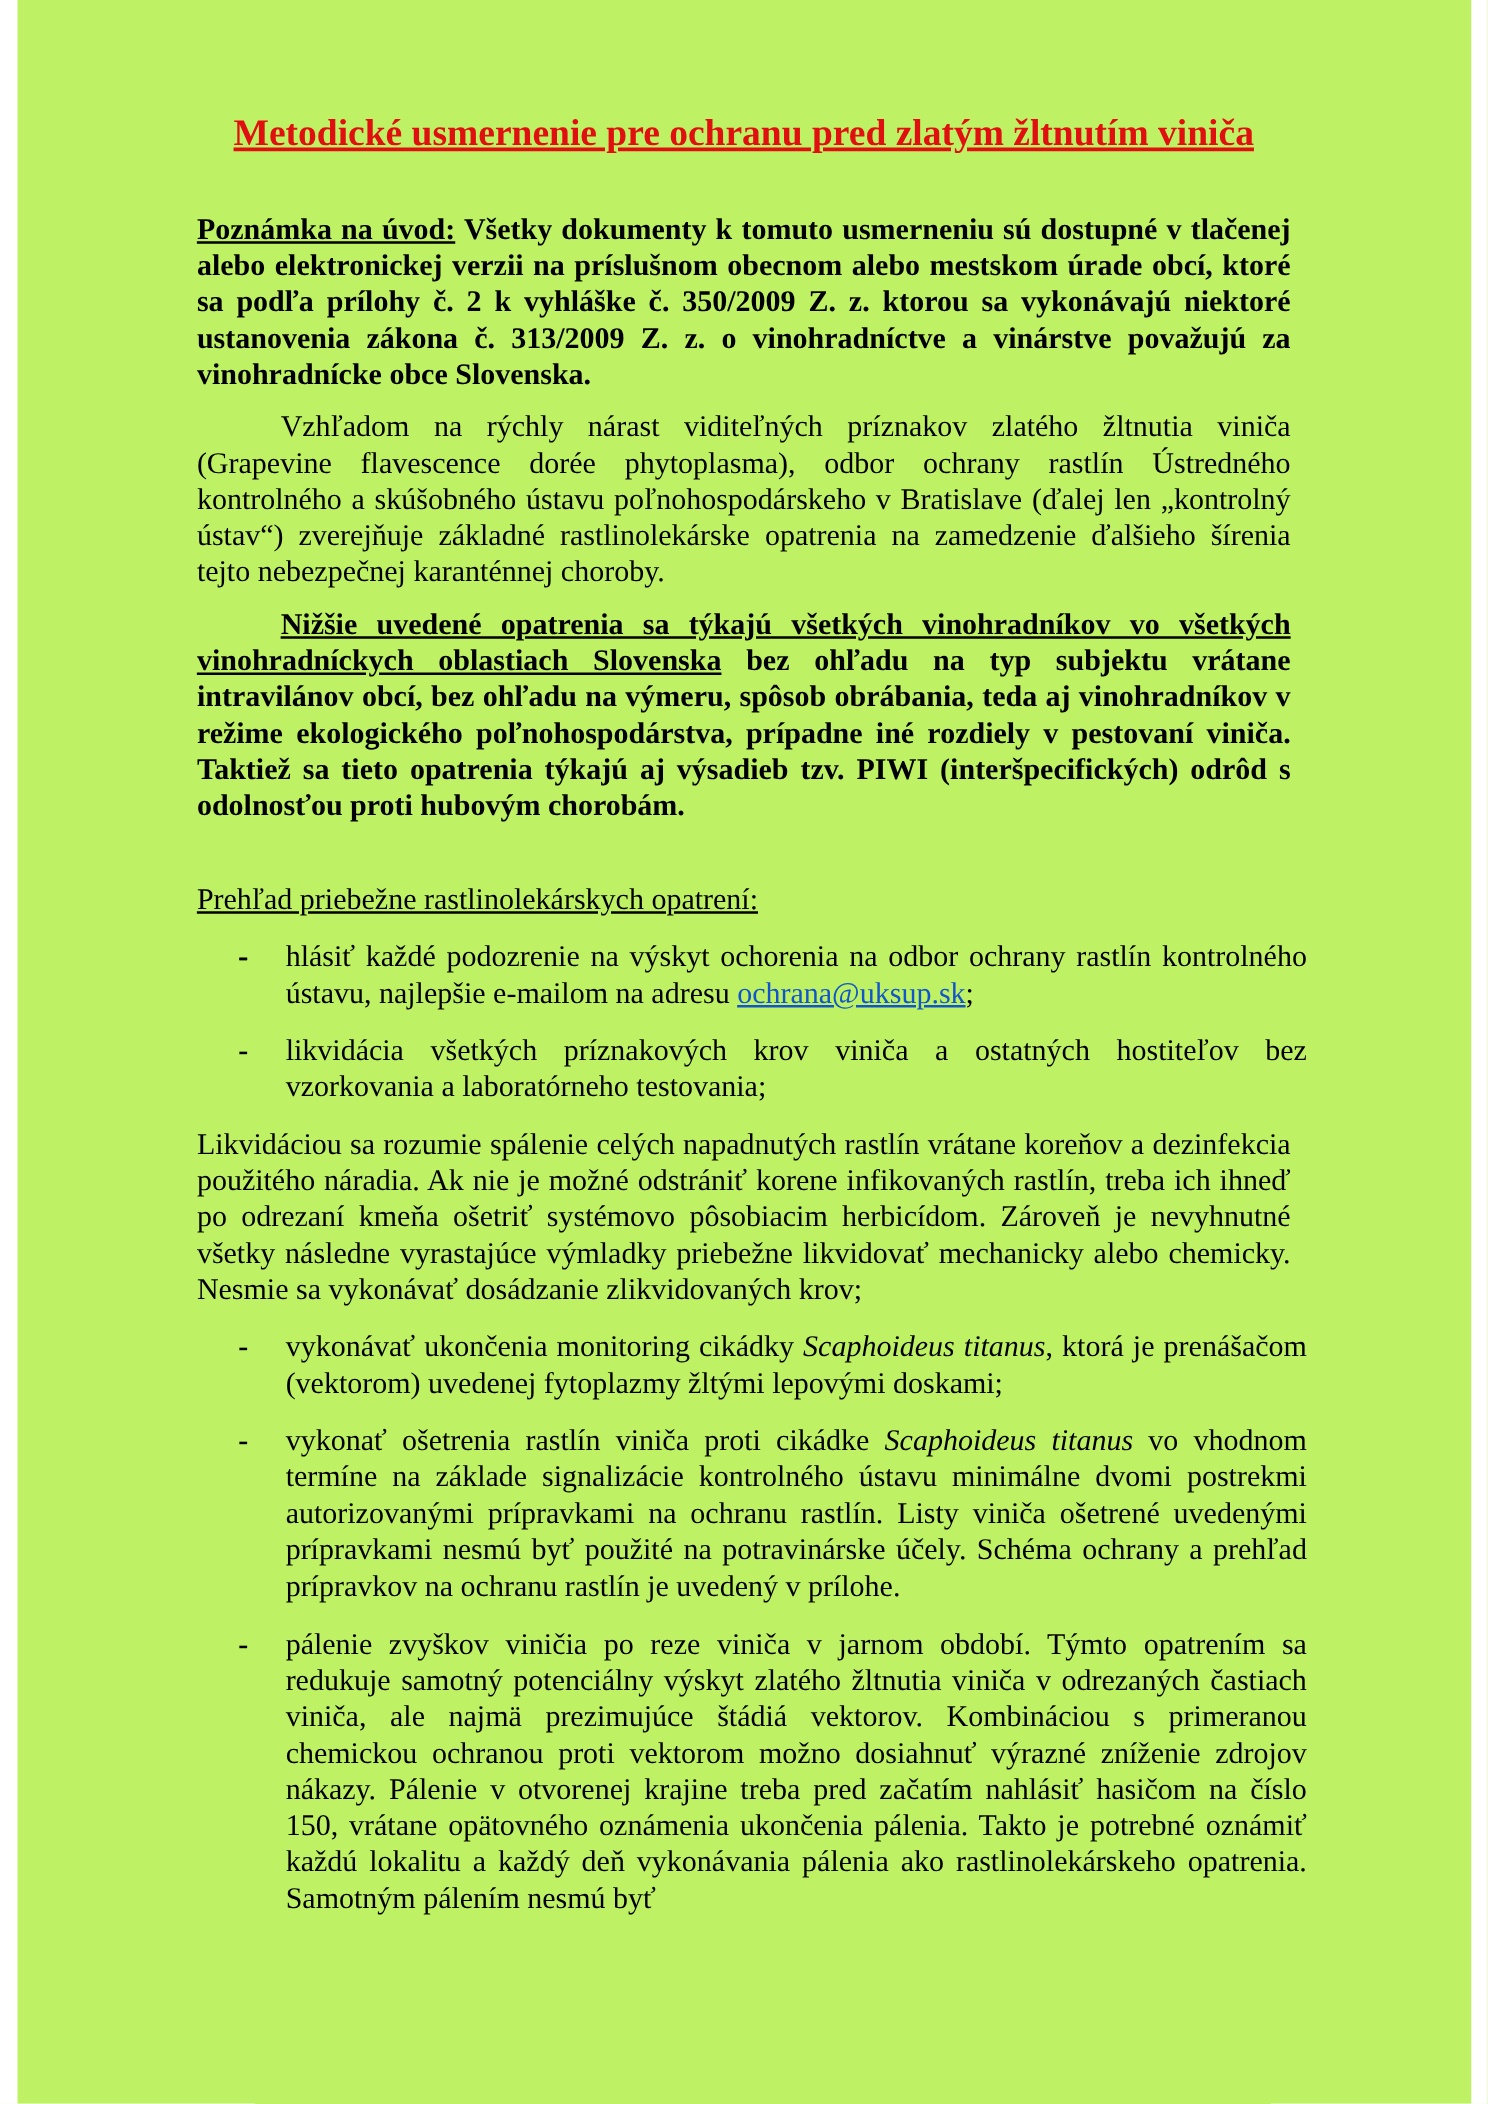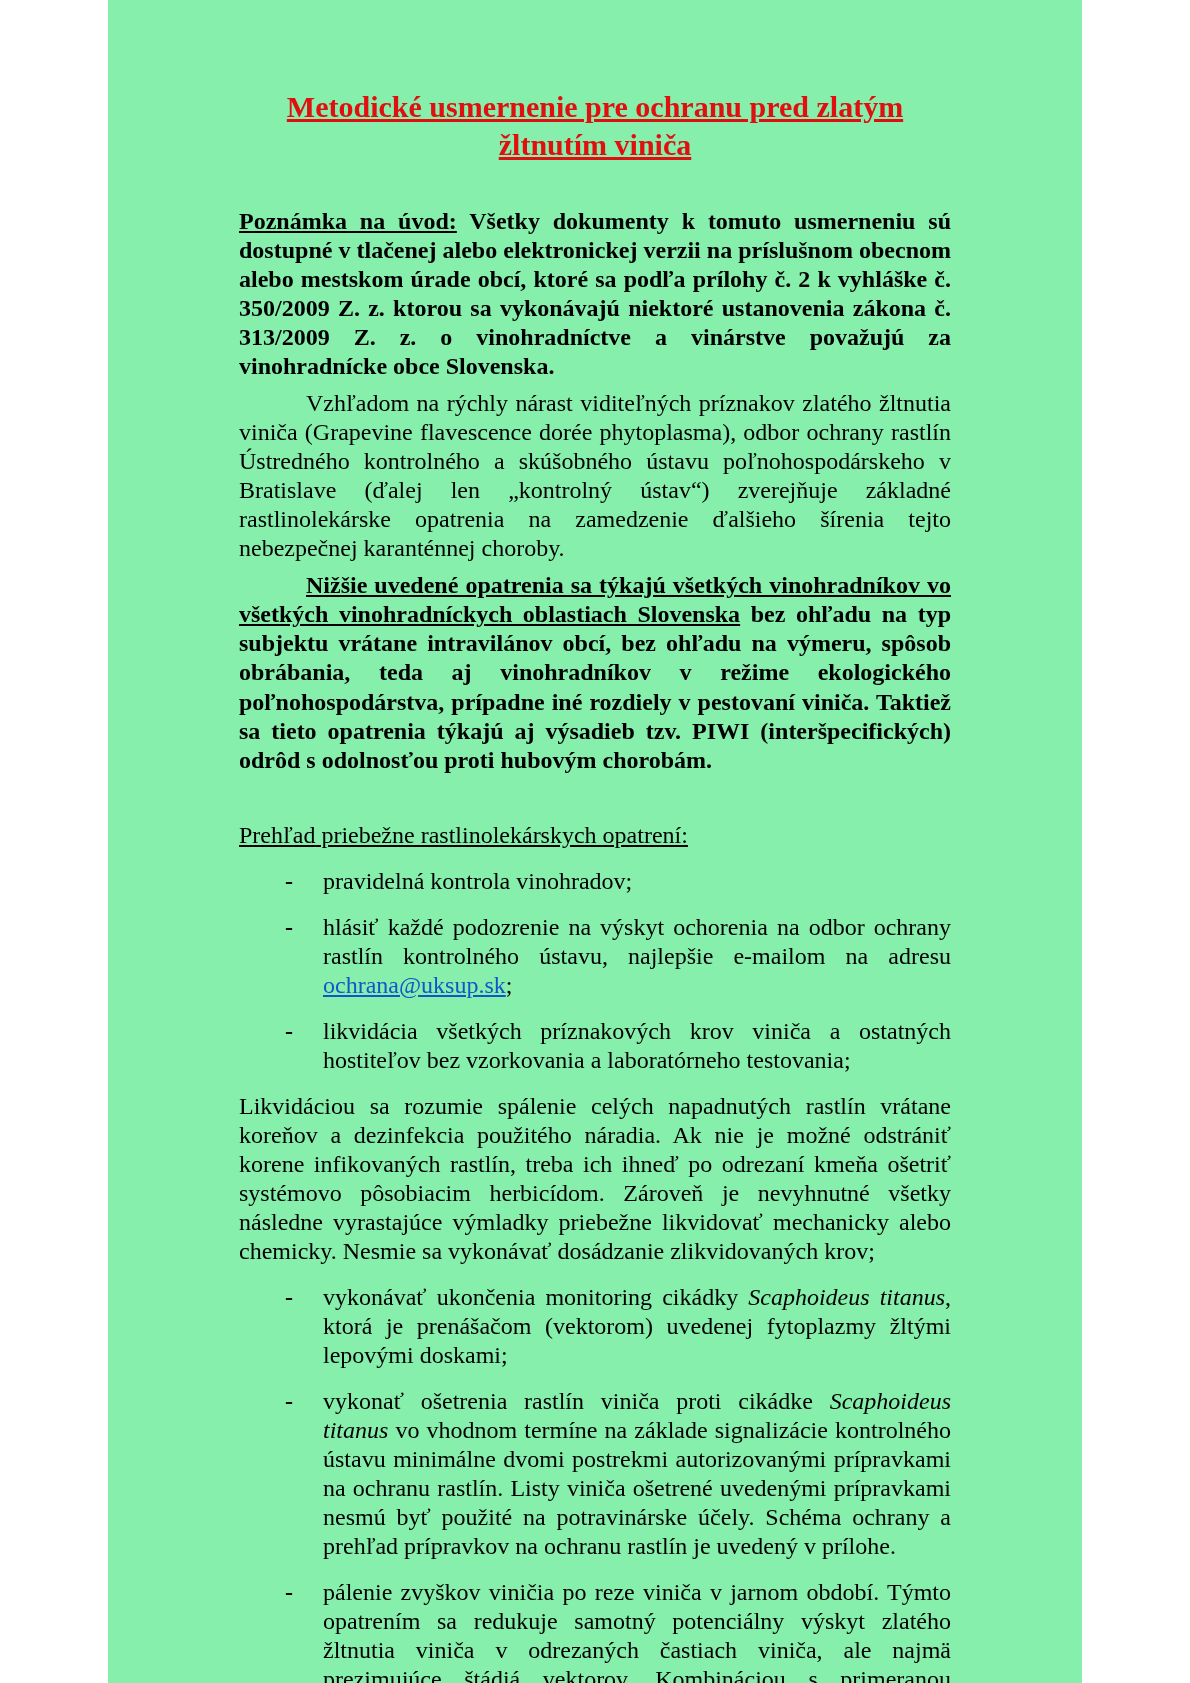--- a/index.html
+++ b/index.html
@@ -1,29 +1,29 @@
 <!DOCTYPE html>
 <html lang="sk"><head>
 <meta charset="utf-8">
 <style>
   * { box-sizing: border-box; }
   html, body { margin: 0; padding: 0; background: #ffffff; }
   .page {
     position: relative;
-    width: 974px;
+    width: 1163px;
     height: 1683px;
     margin: 0 auto;
-    background: #86efac;
+    background: #bef264;
     padding: 88px 131px 0 131px;
     font-family: "Liberation Serif", "DejaVu Serif", serif;
     font-size: 24px;
     color: #000000;
     overflow: hidden;
   }
-  p { margin: 0; text-align: justify; line-height: 1.21; }
+  p { margin: 13px; text-align: justify; line-height: 1.21; }
 
   .title-line {
     text-align: center;
     color: #e01010;
     font-weight: bold;
     font-size: 30px;
     line-height: 1.25;
   }
   .title-line2 { margin-top: 12px; }
   .u { text-decoration: underline; }
@@ -72,21 +72,21 @@
   <p class="note-para"><span class="lead">Poznámka na úvod:</span><span> Všetky dokumenty k tomuto usmerneniu sú dostupné v tlačenej alebo elektronickej verzii na príslušnom obecnom alebo mestskom úrade obcí, ktoré sa podľa prílohy č. 2 k vyhláške č. 350/2009 Z. z. ktorou sa vykonávajú niektoré ustanovenia zákona č. 313/2009 Z. z. o vinohradníctve a vinárstve považujú za vinohradnícke obce Slovenska.</span></p>
 
   <p class="indent gap-top-sm">Vzhľadom na rýchly nárast viditeľných príznakov zlatého žltnutia viniča (Grapevine flavescence dorée phytoplasma), odbor ochrany rastlín Ústredného kontrolného a skúšobného ústavu poľnohospodárskeho v Bratislave (ďalej len „kontrolný ústav“) zverejňuje základné rastlinolekárske opatrenia na zamedzenie ďalšieho šírenia tejto nebezpečnej karanténnej choroby.</p>
 
   <p class="indent bold-para gap-top-sm"><span class="u">Nižšie uvedené opatrenia sa týkajú všetkých vinohradníkov vo všetkých vinohradníckych oblastiach Slovenska</span><span> bez ohľadu na typ subjektu vrátane intravilánov obcí, bez ohľadu na výmeru, spôsob obrábania, teda aj vinohradníkov v režime ekologického poľnohospodárstva, prípadne iné rozdiely v pestovaní viniča. Taktiež sa tieto opatrenia týkajú aj výsadieb tzv. PIWI (interšpecifických) odrôd s odolnosťou proti hubovým chorobám.</span></p>
 
 
   <p class="section-heading">Prehľad priebežne rastlinolekárskych opatrení:</p>
 
   <ul class="dash-list">
-    <li><span class="dash">-</span><span>pravidelná kontrola vinohradov;</span></li>
+    <li><span class="dash">-</span></li>
 
     <li><span class="dash">-</span><span>hlásiť každé podozrenie na výskyt ochorenia na odbor ochrany rastlín kontrolného ústavu, najlepšie e-mailom na adresu </span><a class="email-link">ochrana@uksup.sk</a><span>;</span></li>
 
     <li><span class="dash">-</span><span>likvidácia všetkých príznakových krov viniča a ostatných hostiteľov bez vzorkovania a laboratórneho testovania;</span></li>
   </ul>
 
   <p class="plain-para">Likvidáciou sa rozumie spálenie celých napadnutých rastlín vrátane koreňov a dezinfekcia použitého náradia. Ak nie je možné odstrániť korene infikovaných rastlín, treba ich ihneď po odrezaní kmeňa ošetriť systémovo pôsobiacim herbicídom. Zároveň je nevyhnutné všetky následne vyrastajúce výmladky priebežne likvidovať mechanicky alebo chemicky. Nesmie sa vykonávať dosádzanie zlikvidovaných krov;</p>
 
   <ul class="dash-list">
     <li><span class="dash">-</span><span>vykonávať ukončenia monitoring cikádky </span><span class="italic">Scaphoideus titanus</span><span>, ktorá je prenášačom (vektorom) uvedenej fytoplazmy žltými lepovými doskami;</span></li>

